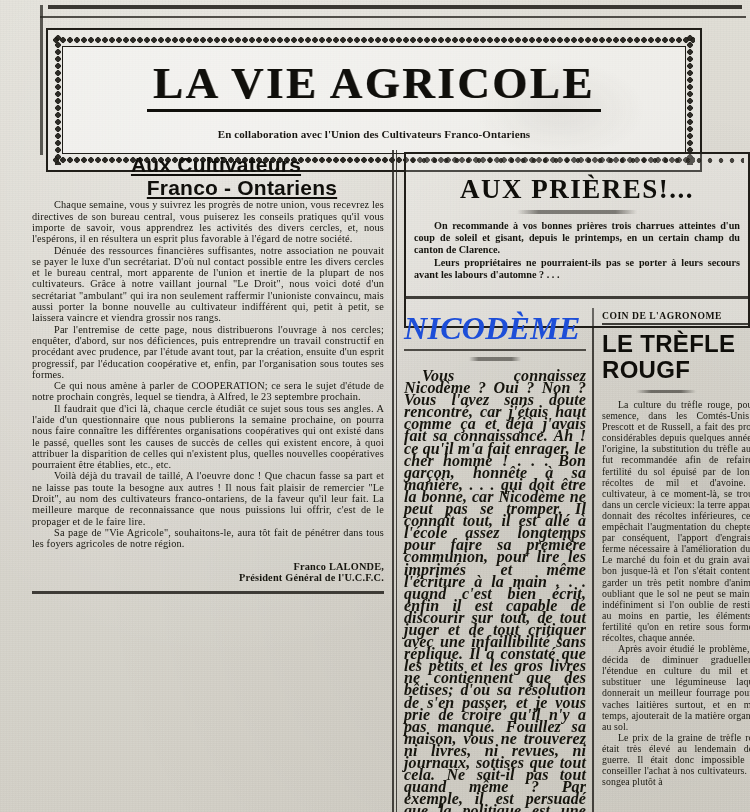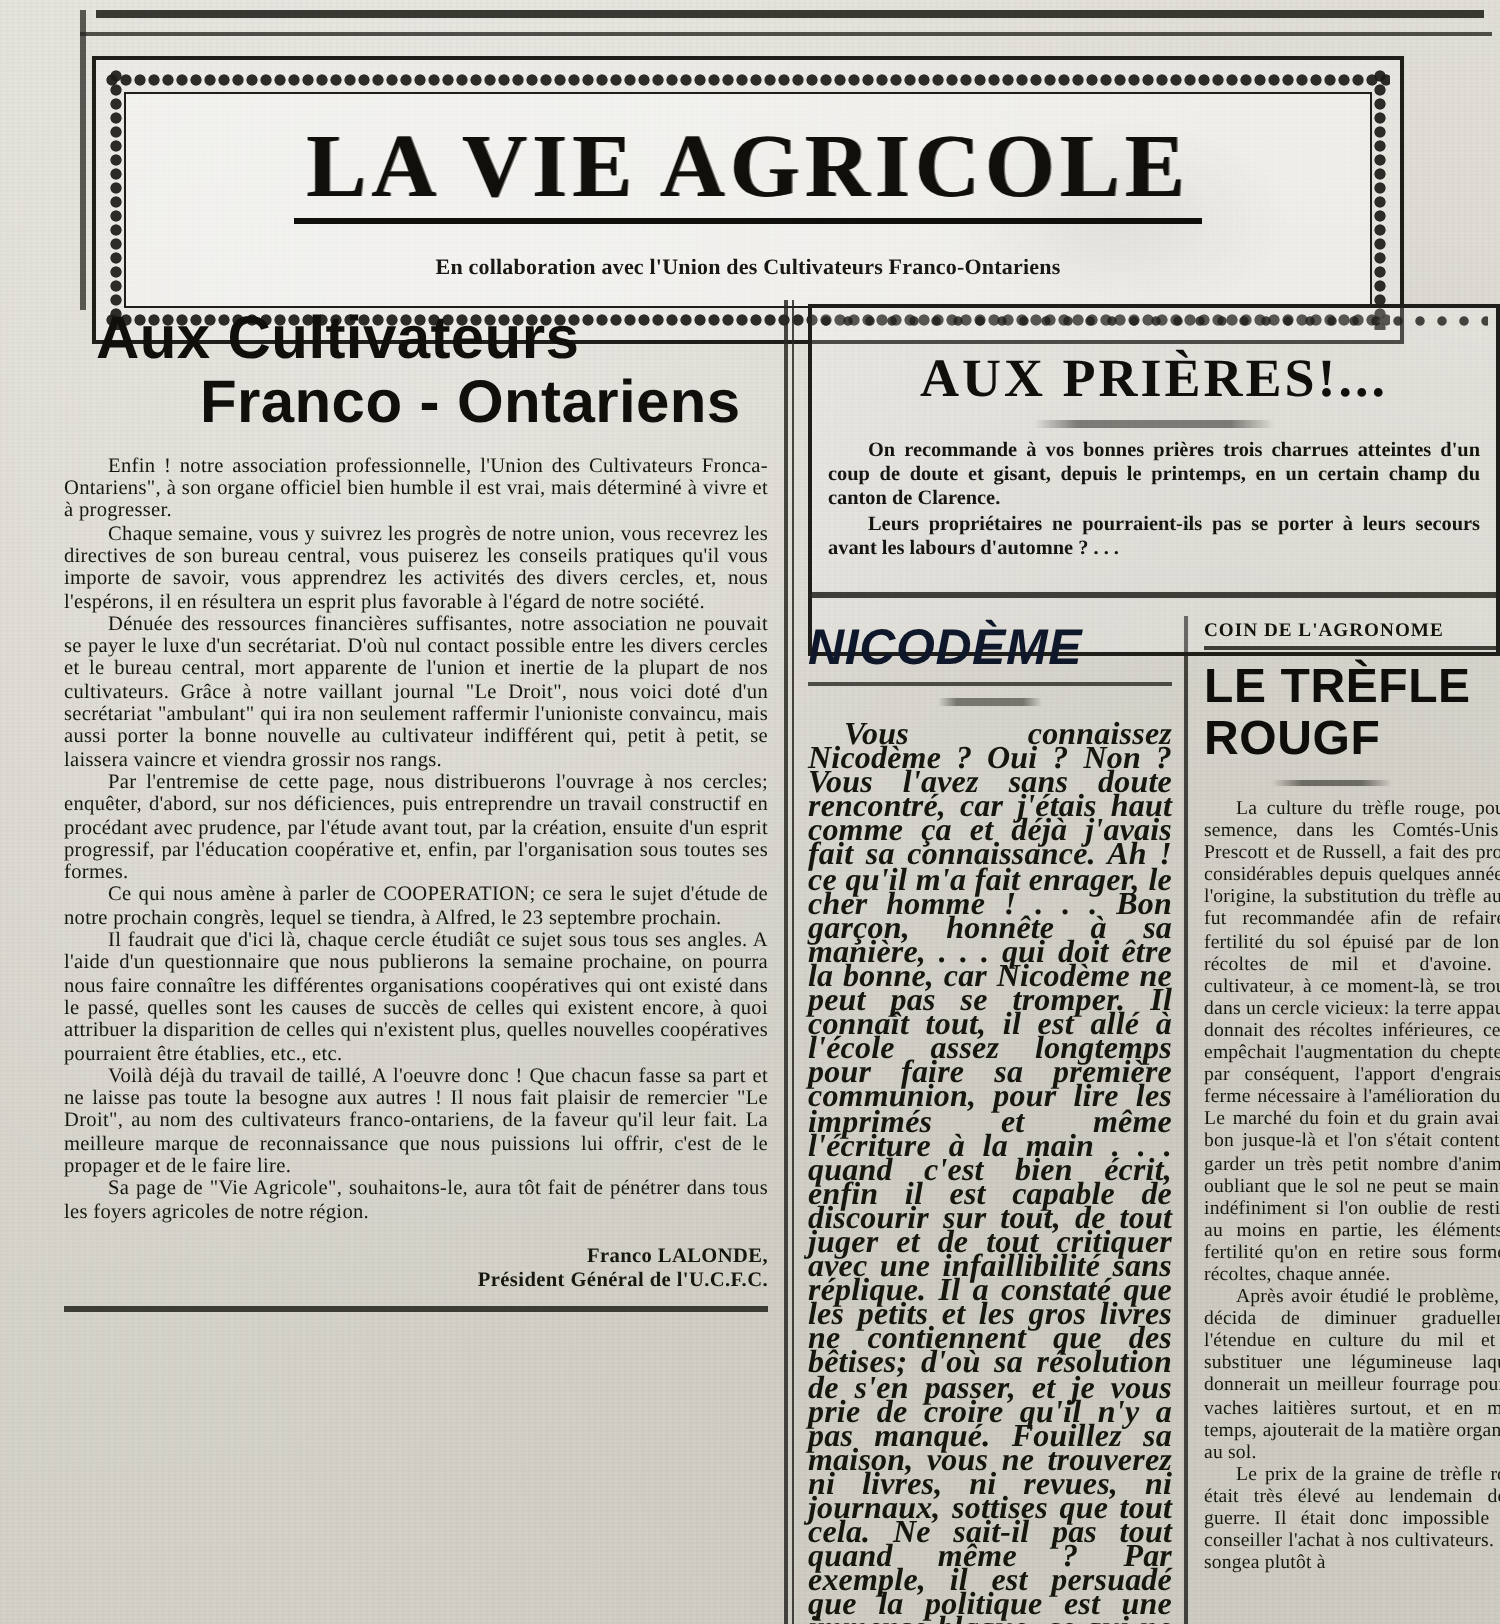--- a/index.html
+++ b/index.html
@@ -79,25 +79,26 @@
   .colwrap{position:absolute;left:18px;top:150px;right:8px;bottom:0;}
   .rule-v{position:absolute;background:#2a2823;opacity:.85;}
 
   .col-left{position:absolute;left:14px;top:0;width:352px;}
   .col-mid{position:absolute;left:386px;top:160px;width:182px;}
   .col-right{position:absolute;left:584px;top:160px;width:166px;}
 
   .hl-main{
     font-family:"Liberation Sans",sans-serif;
     font-weight:bold;
-    font-size:30px;line-height:1.08;
+    font-size:21px;line-height:1.08;
     letter-spacing:.2px;
-    text-align:left;
+    text-align:center;
     color:#100f0b;
     margin:4px 0 0 16px;
+    text-decoration:underline;
   }
   .hl-main .l2{display:block;margin-left:52px;}
 
   .body-txt{
     font-family:"Liberation Serif",serif;
     font-size:10.3px;
     line-height:11.3px;
     text-align:justify;
     color:#17160f;
     letter-spacing:0.15px;
@@ -135,23 +136,23 @@
   }
   .pri-body{
     font-family:"Liberation Serif",serif;font-weight:bold;
     font-size:10.2px;line-height:12.2px;text-align:justify;color:#15140e;
   }
   .pri-body p{margin:0;text-indent:20px;}
   .prieres-underline{position:absolute;left:386px;top:146px;width:346px;height:3px;background:#23211c;opacity:.85;}
 
   
   .nico-title{
-    font-family:Liberation Sans, sans-serif;
+    font-family:Liberation Serif, serif;
     font-weight:bold;font-style:italic;
-    font-size:25px;letter-spacing:.3px;color:#0f172a;
+    font-size:32px;letter-spacing:.3px;color:#1d4ed8;
     margin:0 0 2px 0;
   }
   .nico-rule{height:2px;background:#2a2823;opacity:.8;margin-bottom:0;}
   .ital-body{
     font-family:"Liberation Serif",serif;
     font-style:italic;font-weight:bold;
     font-size:16px;line-height:12.1px;text-align:justify;color:#16150e;
     letter-spacing:.1px;
   }
   .ital-body p{margin:0;text-indent:18px;}
@@ -217,41 +218,40 @@
     <div class="rule-v" style="left:374px;top:0;width:2px;bottom:0;"></div>
     <div class="rule-v" style="left:378px;top:0;width:1px;bottom:0;"></div>
     <div class="rule-v" style="left:574px;top:158px;width:2px;bottom:0;"></div>
 
     <div class="col-left">
       <div class="hl-main">
         <span>Aux  Cultivateurs</span>
         <span class="l2">Franco - Ontariens</span>
       </div>
       <div class="body-txt">
-        <p class="first">Enfin ! notre association professionnelle, l'Union des Cultivateurs Fronca-Ontariens", à son organe officiel bien humble il est vrai, mais déterminé à vivre et à progresser.</p>
         <p>Chaque semaine, vous y suivrez les progrès de notre union, vous recevrez les directives de son bureau central, vous puiserez les conseils pratiques qu'il vous importe de savoir, vous apprendrez les activités des divers cercles, et, nous l'espérons, il en résultera un esprit plus favorable à l'égard de notre société.</p>
         <p>Dénuée des ressources financières suffisantes, notre association ne pouvait se payer le luxe d'un secrétariat.  D'où nul contact possible entre les divers cercles et le bureau central, mort apparente de l'union et inertie de la plupart de nos cultivateurs.  Grâce à notre vaillant journal "Le Droit", nous voici doté d'un secrétariat "ambulant" qui ira non seulement raffermir l'unioniste convaincu, mais aussi porter la bonne nouvelle au cultivateur indifférent qui, petit à petit, se laissera vaincre et viendra grossir nos rangs.</p>
         <p>Par l'entremise de cette page, nous distribuerons l'ouvrage à nos cercles; enquêter, d'abord, sur nos déficiences, puis entreprendre un travail constructif en procédant avec prudence, par l'étude avant tout, par la création, ensuite d'un esprit progressif, par l'éducation coopérative et, enfin, par l'organisation sous toutes ses formes.</p>
         <p>Ce qui nous amène à parler de COOPERATION; ce sera le sujet d'étude de notre prochain congrès, lequel se tiendra, à Alfred, le 23 septembre prochain.</p>
         <p>Il faudrait que d'ici là, chaque cercle étudiât ce sujet sous tous ses angles.  A l'aide d'un questionnaire que nous publierons la semaine prochaine, on pourra nous faire connaître les différentes organisations coopératives qui ont existé dans le passé, quelles sont les causes de succès de celles qui existent encore, à quoi attribuer la disparition de celles qui n'existent plus, quelles nouvelles coopératives pourraient être établies, etc., etc.</p>
         <p>Voilà déjà du travail de taillé,   A l'oeuvre donc !  Que chacun fasse sa part et ne laisse pas toute la besogne aux autres !   Il nous fait plaisir de remercier "Le Droit", au nom des cultivateurs franco-ontariens, de la faveur qu'il leur fait. La meilleure marque de reconnaissance que nous puissions lui offrir, c'est de le propager et de le faire lire.</p>
         <p>Sa page de "Vie Agricole", souhaitons-le, aura tôt fait de pénétrer dans tous les foyers agricoles de notre région.</p>
         <div class="sig">
           <div>Franco LALONDE,</div>
           <div>Président Général de l'U.C.F.C.</div>
         </div>
       </div>
       <div class="endrule"></div>
     </div>
 
     <div class="prieres">
       <div class="pri-title">AUX  PRIÈRES!...</div>
       <div class="dash-orn"></div>
       <div class="pri-body">
-        <p>On recommande à vos bonnes prières trois charrues atteintes d'un coup de doute et gisant, depuis le printemps, en un certain champ du canton de Clarence.</p>
+        <p>On recommande à vos bonnes prières trois charrues atteintes d'un coup de soleil et gisant, depuis le printemps, en un certain champ du canton de Clarence.</p>
         <p>Leurs propriétaires ne pourraient-ils pas se porter à leurs secours avant les labours d'automne ? . . .</p>
       </div>
     </div>
     <div class="prieres-underline"></div>
 
     <div class="col-mid">
       <div class="nico-title">NICODÈME</div>
       <div class="nico-rule"></div>
       <div class="dash-orn" style="width:52px;margin:6px auto 4px auto;"></div>
       <div class="ital-body">

